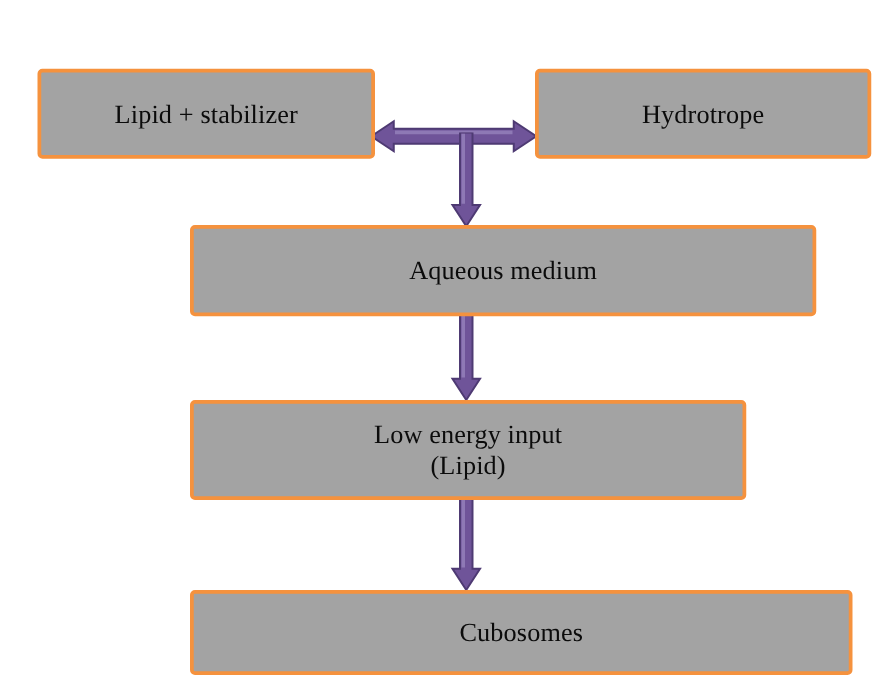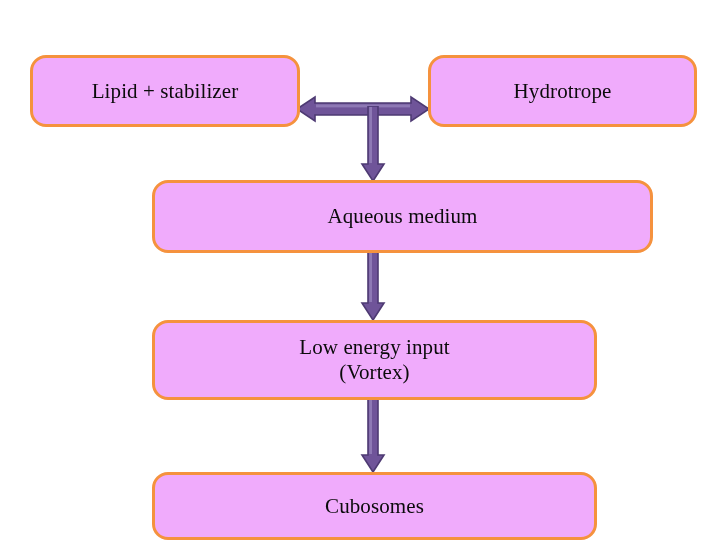--- a/index.html
+++ b/index.html
@@ -14,39 +14,39 @@
     background: #ffffff;
     overflow: hidden;
     font-family: "Liberation Serif", "DejaVu Serif", serif;
   }
 
   
   .node {
     position: absolute;
     box-sizing: border-box;
     border: 3px solid #f5923e;
-    border-radius: 16px;
-    background: #f0abfc;
+    border-radius: 4px;
+    background: #a3a3a3;
     display: flex;
     align-items: center;
     justify-content: center;
     text-align: center;
     color: #0b0b0b;
     font-size: 21px;
     line-height: 1.18;
     letter-spacing: 0.1px;
     z-index: 3;
   }
   .node .label-line { display: block; }
 
   #node-lipid      { left: 30px;  top: 55px;  width: 270px; height: 72px; }
   #node-hydrotrope { left: 428px; top: 55px;  width: 269px; height: 72px; text-align: center; }
   #node-aqueous    { left: 152px; top: 180px; width: 501px; height: 73px; }
   #node-energy     { left: 152px; top: 320px; width: 445px; height: 80px; justify-content: center; }
-  #node-cubosomes  { left: 152px; top: 472px; width: 445px; height: 68px; }
+  #node-cubosomes  { left: 152px; top: 472px; width: 530px; height: 68px; }
 
   
   .arrow {
     position: absolute;
     z-index: 2;
   }
   .arrow svg { display: block; }
 
   #arrow-lipid-hydrotrope { left: 294px; top: 92px;  width: 138px; height: 34px; }
   #arrow-to-aqueous       { left: 360px; top: 106px; width: 26px;  height: 78px; }
@@ -87,21 +87,21 @@
   <div class="arrow" id="arrow-aqueous-energy">
     <svg width="26" height="72" viewBox="0 0 26 72" xmlns="http://www.w3.org/2000/svg">
       <polygon points="8,0 18,0 18,52 24,52 13,69 2,52 8,52" fill="#6F5499" stroke="#4E3A73" stroke-width="1.6" stroke-linejoin="miter"></polygon>
       <rect x="9.2" y="1" width="2.8" height="50" fill="#8E79B5"></rect>
     </svg>
   </div>
 
   <div class="node" id="node-energy">
     <div>
       <span class="label-line">Low energy input</span>
-      <span class="label-line">(Vortex)</span>
+      <span class="label-line">(Lipid)</span>
     </div>
   </div>
 
   <div class="arrow" id="arrow-energy-cubosomes">
     <svg width="26" height="77" viewBox="0 0 26 77" xmlns="http://www.w3.org/2000/svg">
       <polygon points="8,0 18,0 18,57 24,57 13,74 2,57 8,57" fill="#6F5499" stroke="#4E3A73" stroke-width="1.6" stroke-linejoin="miter"></polygon>
       <rect x="9.2" y="1" width="2.8" height="55" fill="#8E79B5"></rect>
     </svg>
   </div>
 

